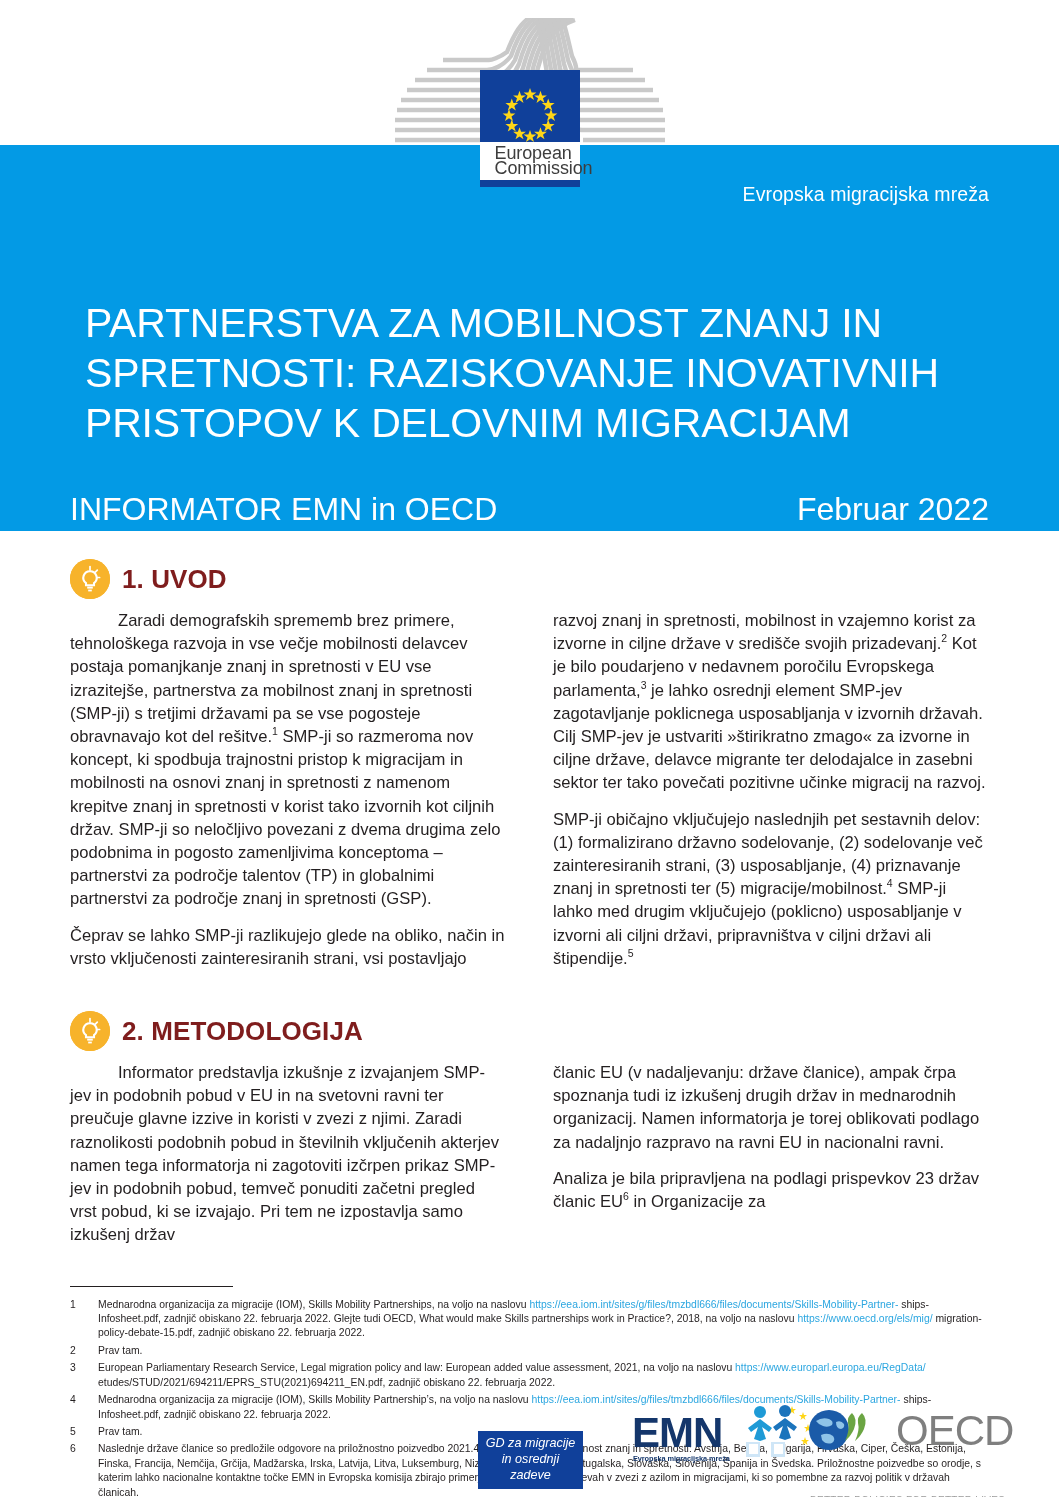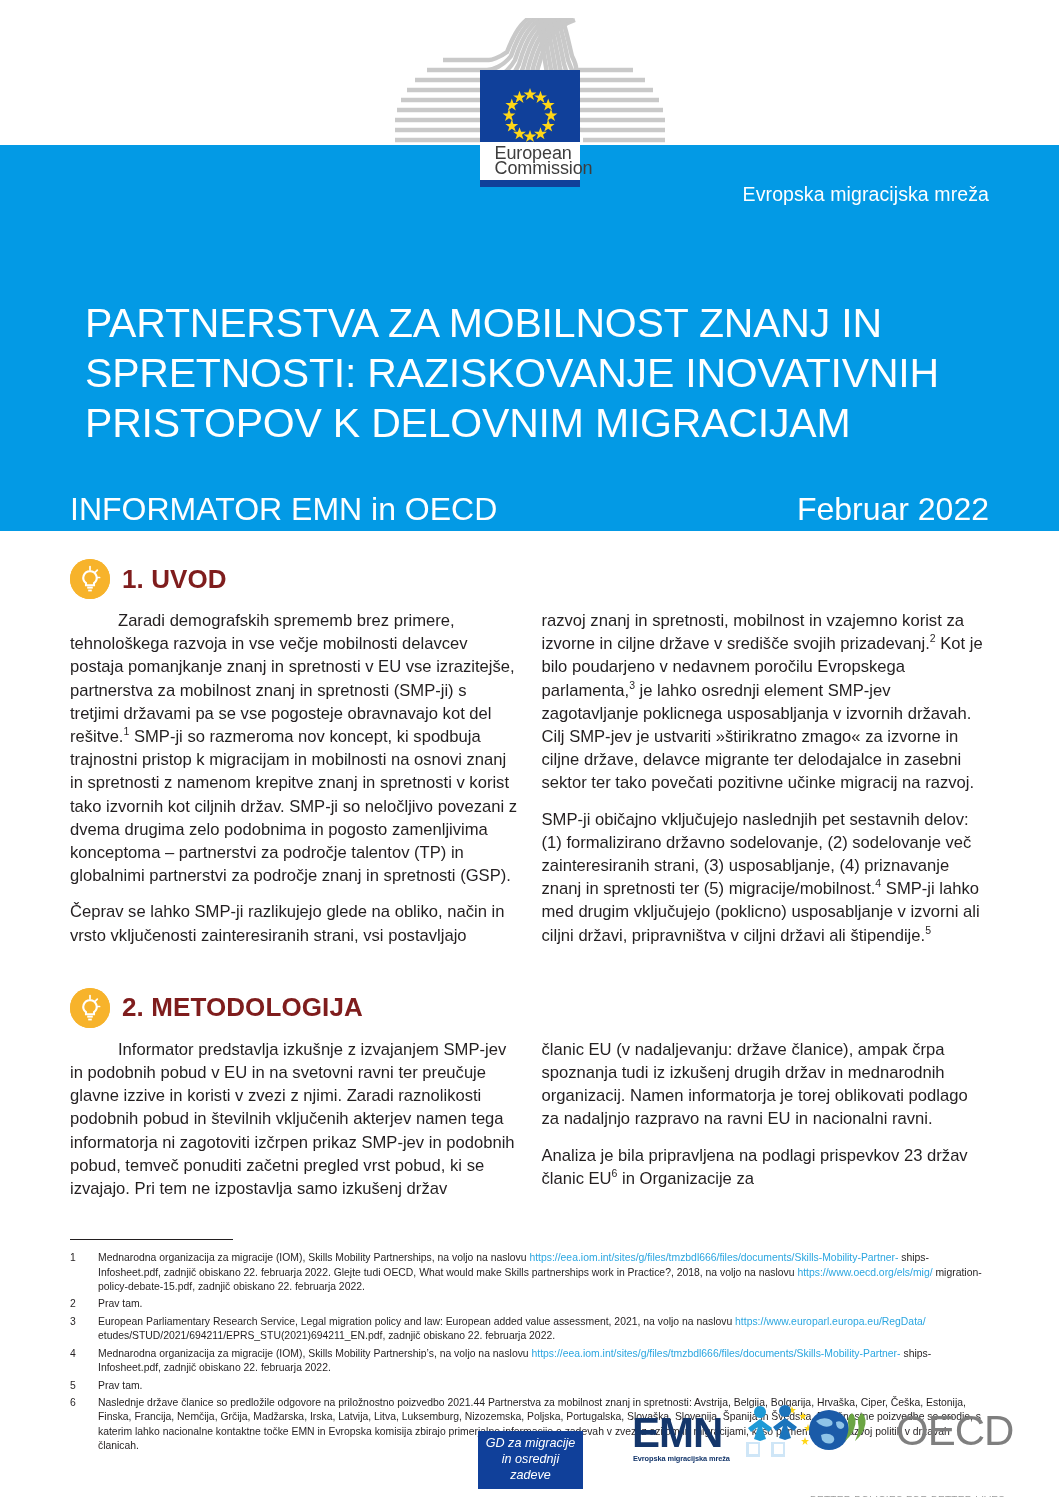--- a/index.html
+++ b/index.html
@@ -126,21 +126,21 @@
   }
   .section-title {
     color: #7f1d1d;
     font-size: 26px;
     font-weight: bold;
     letter-spacing: .1px;
   }
 
   .cols {
     display: flex;
-    gap: 24px;
+    gap: 47px;
     margin-top: 10px;
   }
   .col { width: 455px; }
   p.body-p {
     margin: 0 0 13px 0;
     font-size: 16.6px;
     line-height: 23.2px;
     color: #231f20;
     text-align: left;
   }

